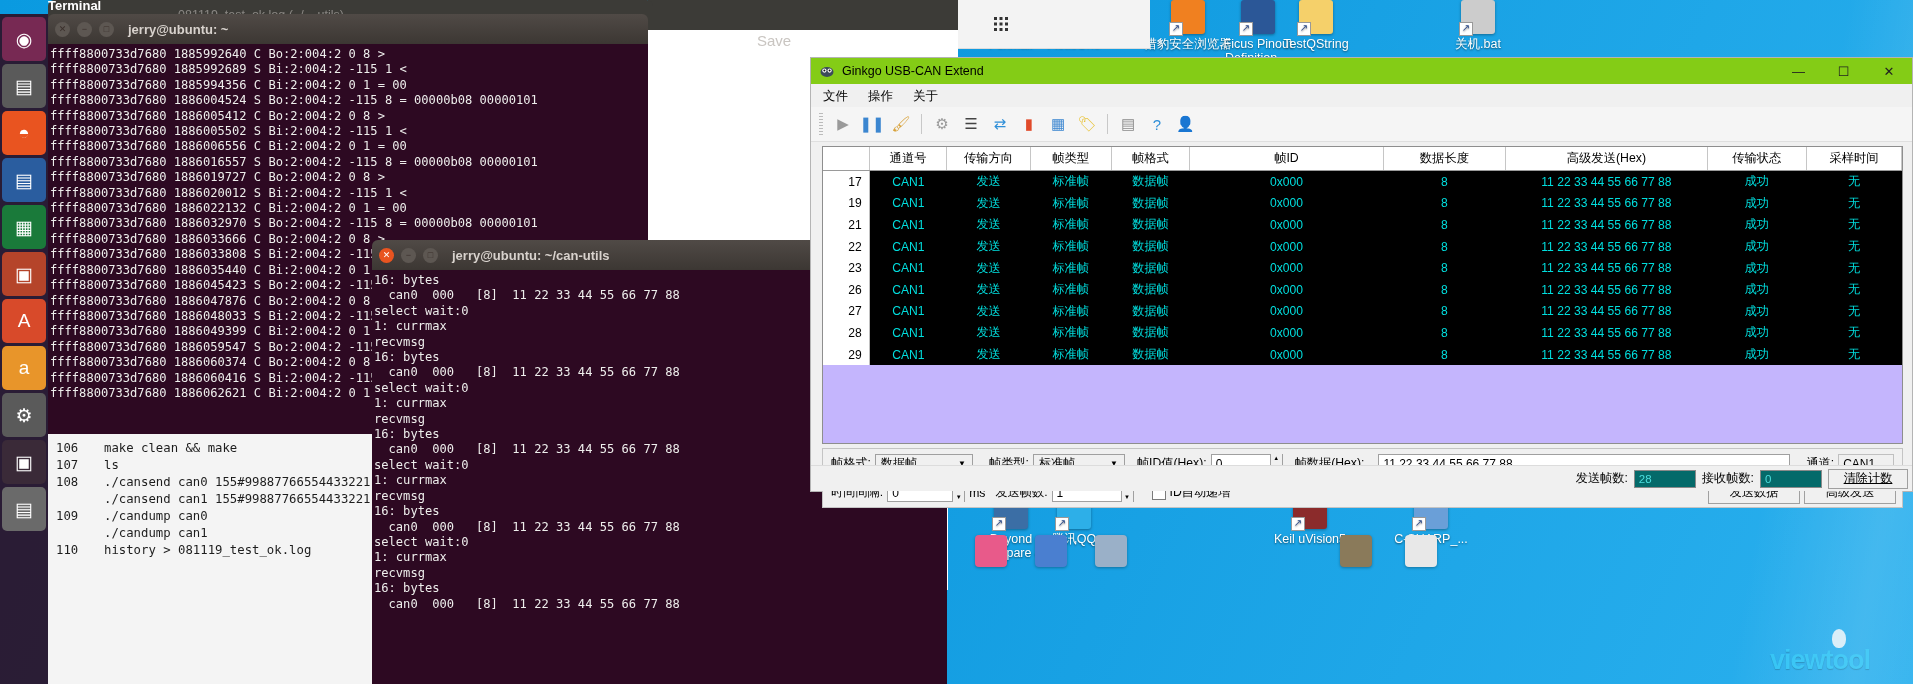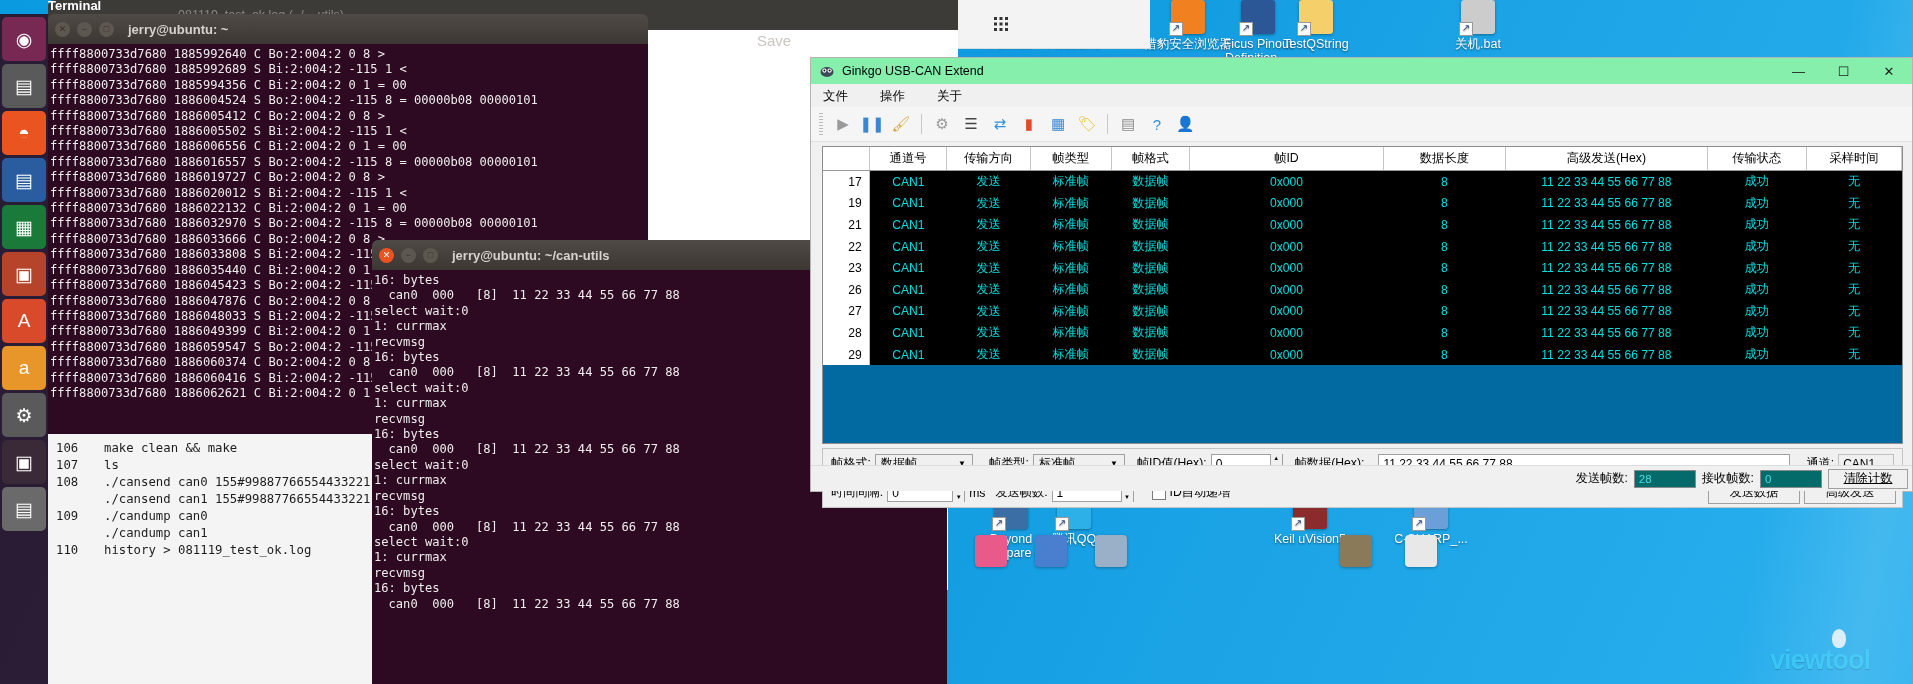--- a/index.html
+++ b/index.html
@@ -66,38 +66,38 @@
   
   #savepanel{position:absolute;left:648px;top:0;width:310px;height:240px;background:#fff;}
   #savepanel .topdark{height:30px;background:#3c3b37;}
   #save-btn{position:absolute;left:757px;top:32px;color:#c9c5c1;font-size:15px;}
   #whitebox{position:absolute;left:648px;top:30px;width:300px;height:560px;background:#fff;}
   
   #ginkgo{position:absolute;left:810px;top:57px;width:1103px;height:435px;
     background:#f0f0f0;border:1px solid #b4b4b4;box-sizing:border-box;
     font-size:12px;color:#000;}
   #gk-title{height:26px;display:flex;align-items:center;padding:0 0 0 8px;
-    background:#86efac;border-bottom:1px solid #f0f0f0;}
+    background:#84cc16;border-bottom:1px solid #f0f0f0;}
   #gk-title .gk-ico{width:16px;height:16px;margin-right:7px;position:relative;}
   #gk-title .gk-name{font-size:12.5px;color:#000;flex:1;}
   .wc{width:45px;height:26px;display:flex;align-items:center;justify-content:center;
     font-size:13px;color:#222;}
   .wc:last-child{width:46px;}
-  #gk-menu{height:22px;display:flex;align-items:center;padding-left:12px;gap:32px;font-size:12.5px;}
+  #gk-menu{height:22px;display:flex;align-items:center;padding-left:12px;gap:20px;font-size:12.5px;}
   #gk-menu span{cursor:default;}
   #gk-toolbar{height:34px;display:flex;align-items:center;padding-left:8px;gap:3px;
     background:#f5f5f5;border-bottom:1px solid #dfdfdf;}
   .tb-i{width:26px;height:26px;display:flex;align-items:center;justify-content:center;
     position:relative;font-size:15px;}
   .tb-sep{width:1px;height:20px;background:#c8c8c8;margin:0 4px;}
   .grip{width:4px;height:22px;margin-right:4px;
     background:repeating-linear-gradient(0deg,#bbb 0 1px,transparent 1px 3px);}
   
   #gk-tablewrap{position:absolute;left:11px;top:88px;width:1081px;height:298px;
-    background:#0369a1;border:1px solid #8e8e8e;box-sizing:border-box;overflow:hidden;}
+    background:#c4b5fd;border:1px solid #8e8e8e;box-sizing:border-box;overflow:hidden;}
   #gk-table{width:100%;border-collapse:collapse;table-layout:fixed;}
   #gk-table th{background:#fff;border-right:1px solid #c6c6c6;border-bottom:1px solid #9a9a9a;
     font-weight:normal;font-size:12.3px;height:21px;color:#000;}
   #gk-table td{background:#000;color:#00dede;font-size:12.1px;height:19.6px;
     text-align:center;white-space:nowrap;}
   #gk-table td.idx{background:#fff;color:#000;text-align:right;padding-right:7px;
     border-right:1px solid #bfbfbf;}
   #gk-table th.idx{border-right:1px solid #c6c6c6;}
   
   #gk-form{position:absolute;left:11px;top:390px;width:1081px;height:60px;

